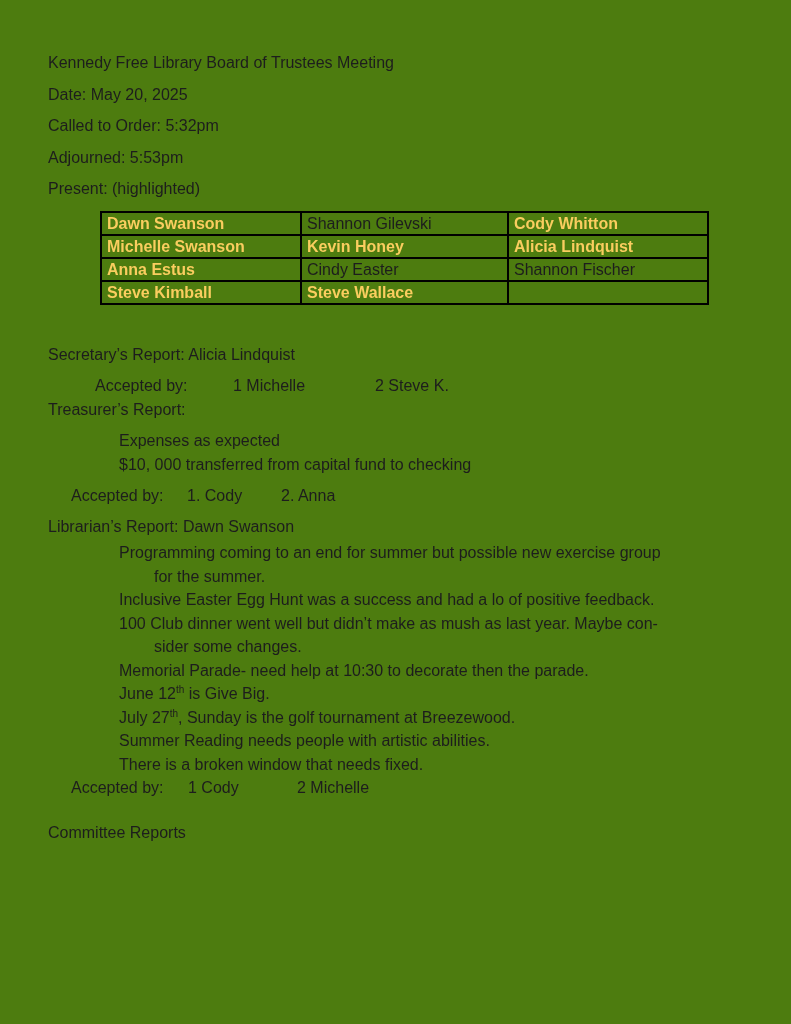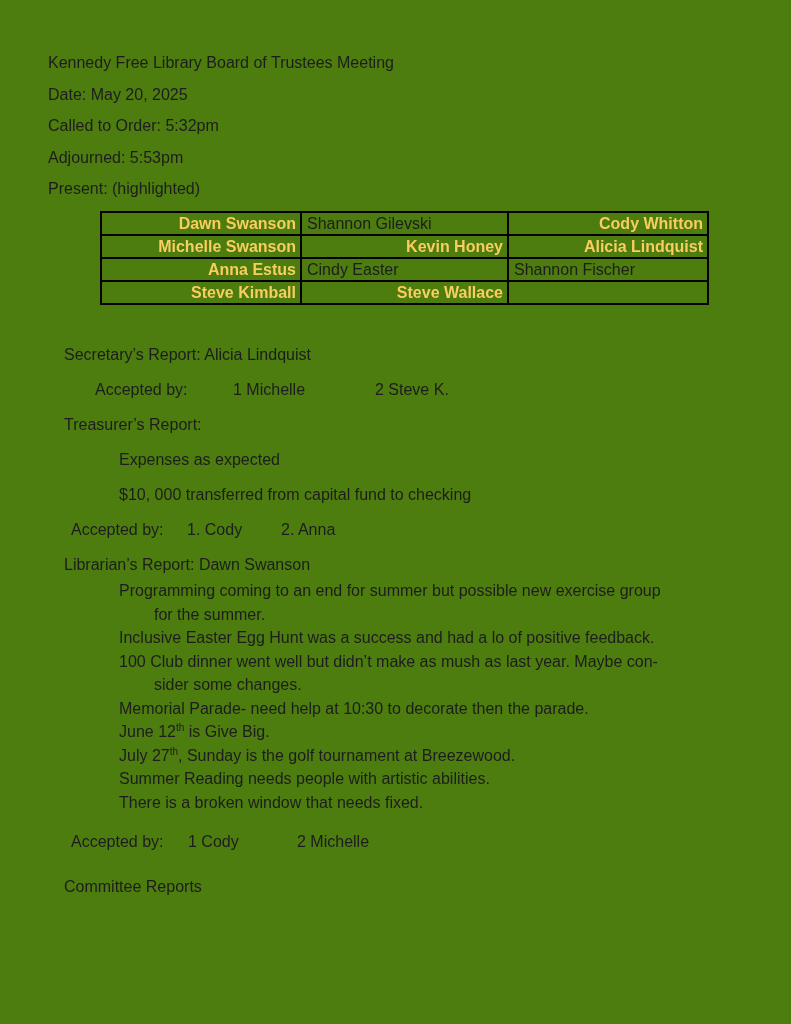--- a/index.html
+++ b/index.html
@@ -27,24 +27,24 @@
     height: 23px;
     padding: 0 4px 0 5px;
     line-height: 21px;
     vertical-align: middle;
     overflow: hidden;
     white-space: nowrap;
   }
   .att-table td.c1 { width: 200px; }
   .att-table td.c2 { width: 207px; margin-left: 32px; }
   .att-table td.c3 { width: 200px; }
-  .att-table td.hl { color: var(--hl); font-weight: bold; text-align: right; }
+  .att-table td.hl { color: var(--hl); font-weight: bold; }
 
   
-  .para { margin: 16px; line-height: 19px; white-space: nowrap; }
+  .para { margin: 0; line-height: 19px; white-space: nowrap; }
   #sec-heading   { margin-top: 40px; margin-bottom: 12px; }
   #sec-accepted  { margin-left: 47px; margin-bottom: 5px; }
   #treas-heading { margin-bottom: 12px; }
   #treas-item1   { margin-left: 71px; margin-bottom: 5px; }
   #treas-item2   { margin-left: 71px; margin-bottom: 12px; }
   #treas-accepted{ margin-left: 23px; margin-bottom: 12px; }
   #lib-heading   { margin-bottom: 5px; }
   #lib-accepted  { margin-left: 23px; line-height: 23.5px; }
   #committee-heading { margin-top: 23px; }
 

